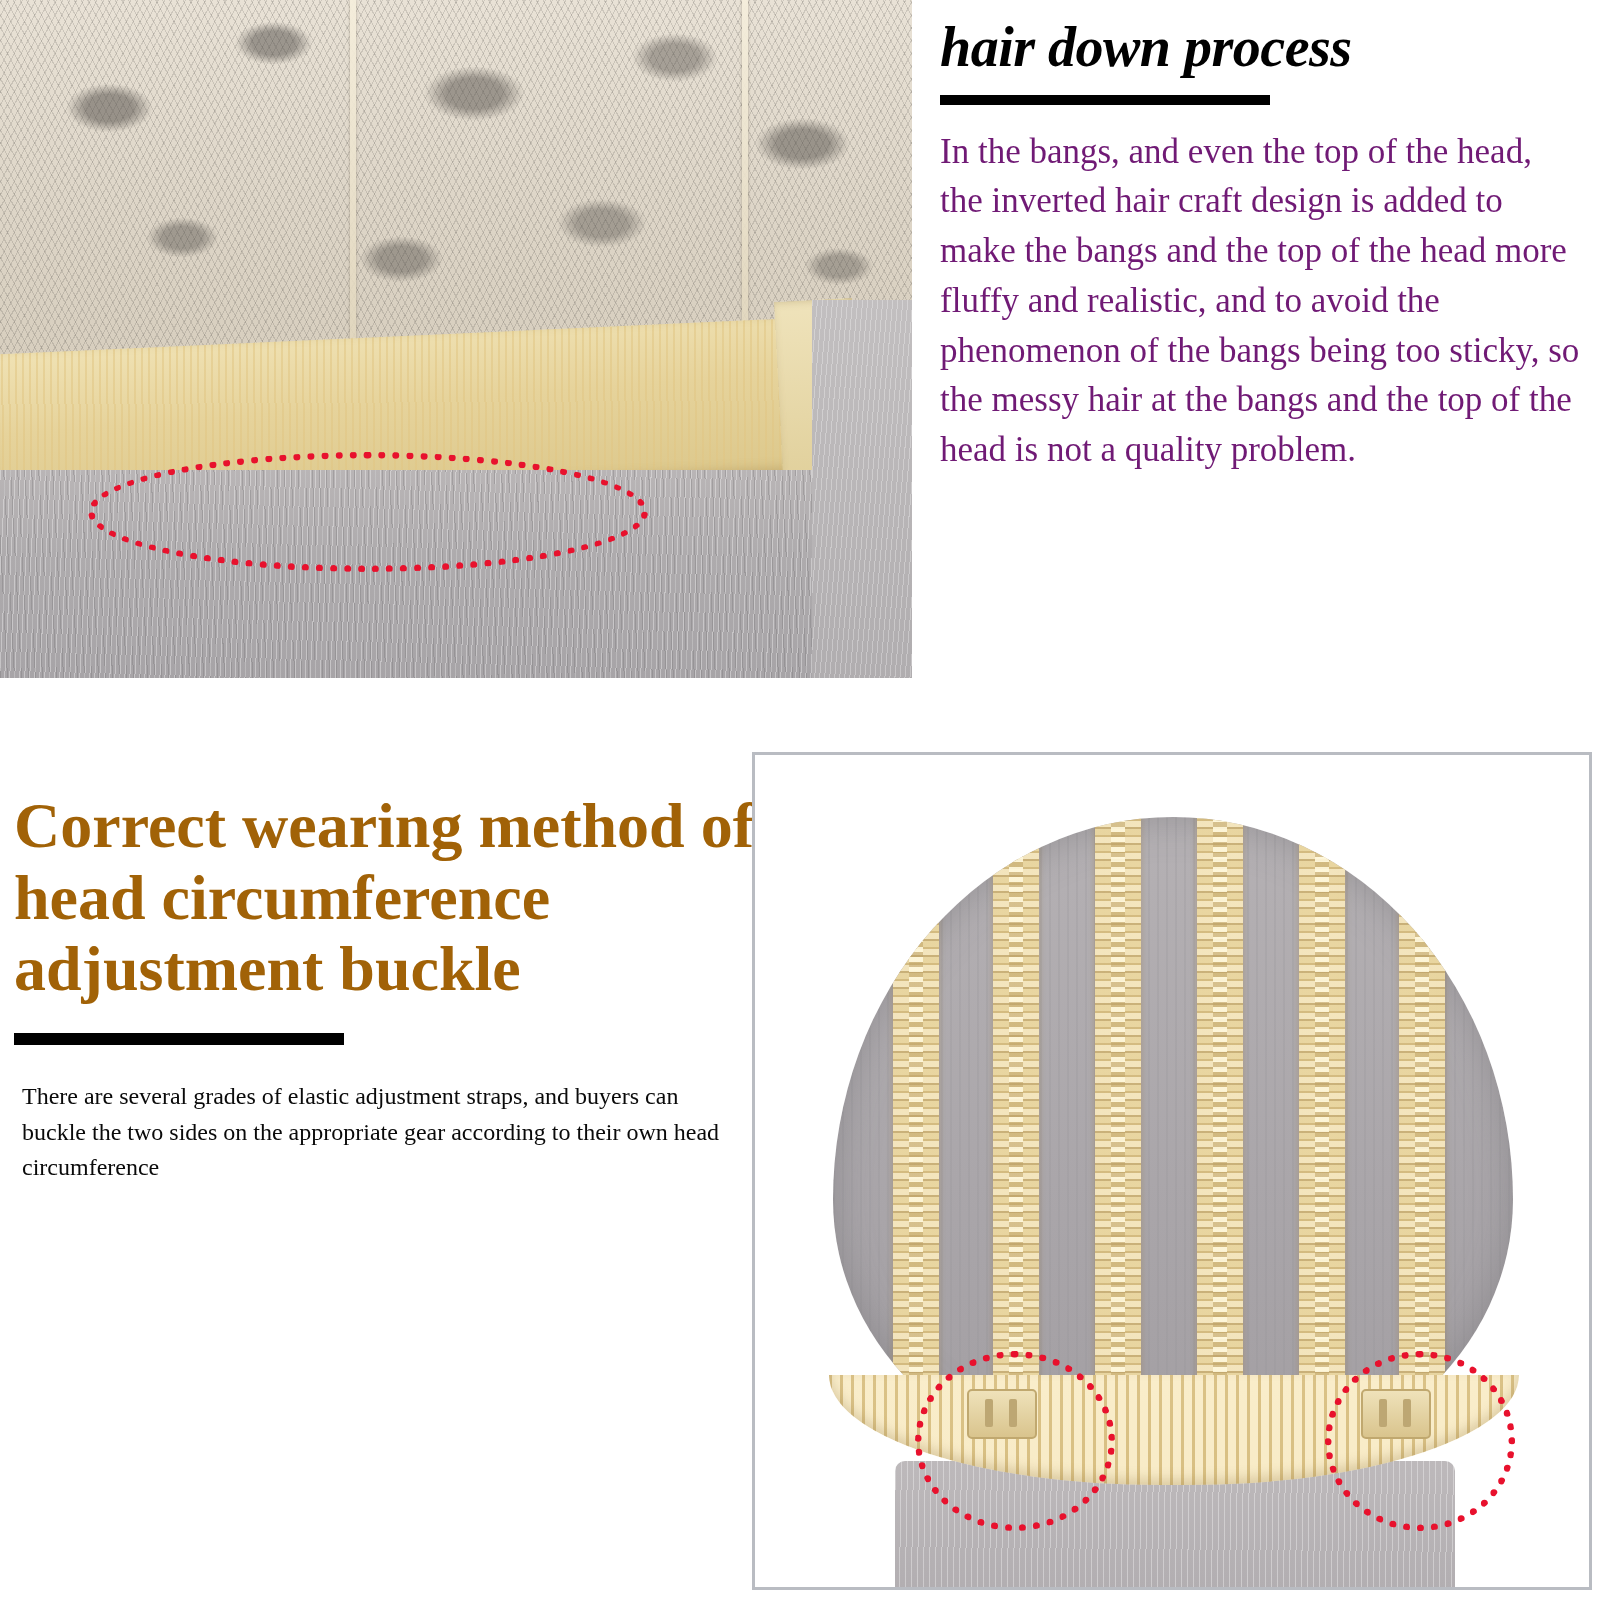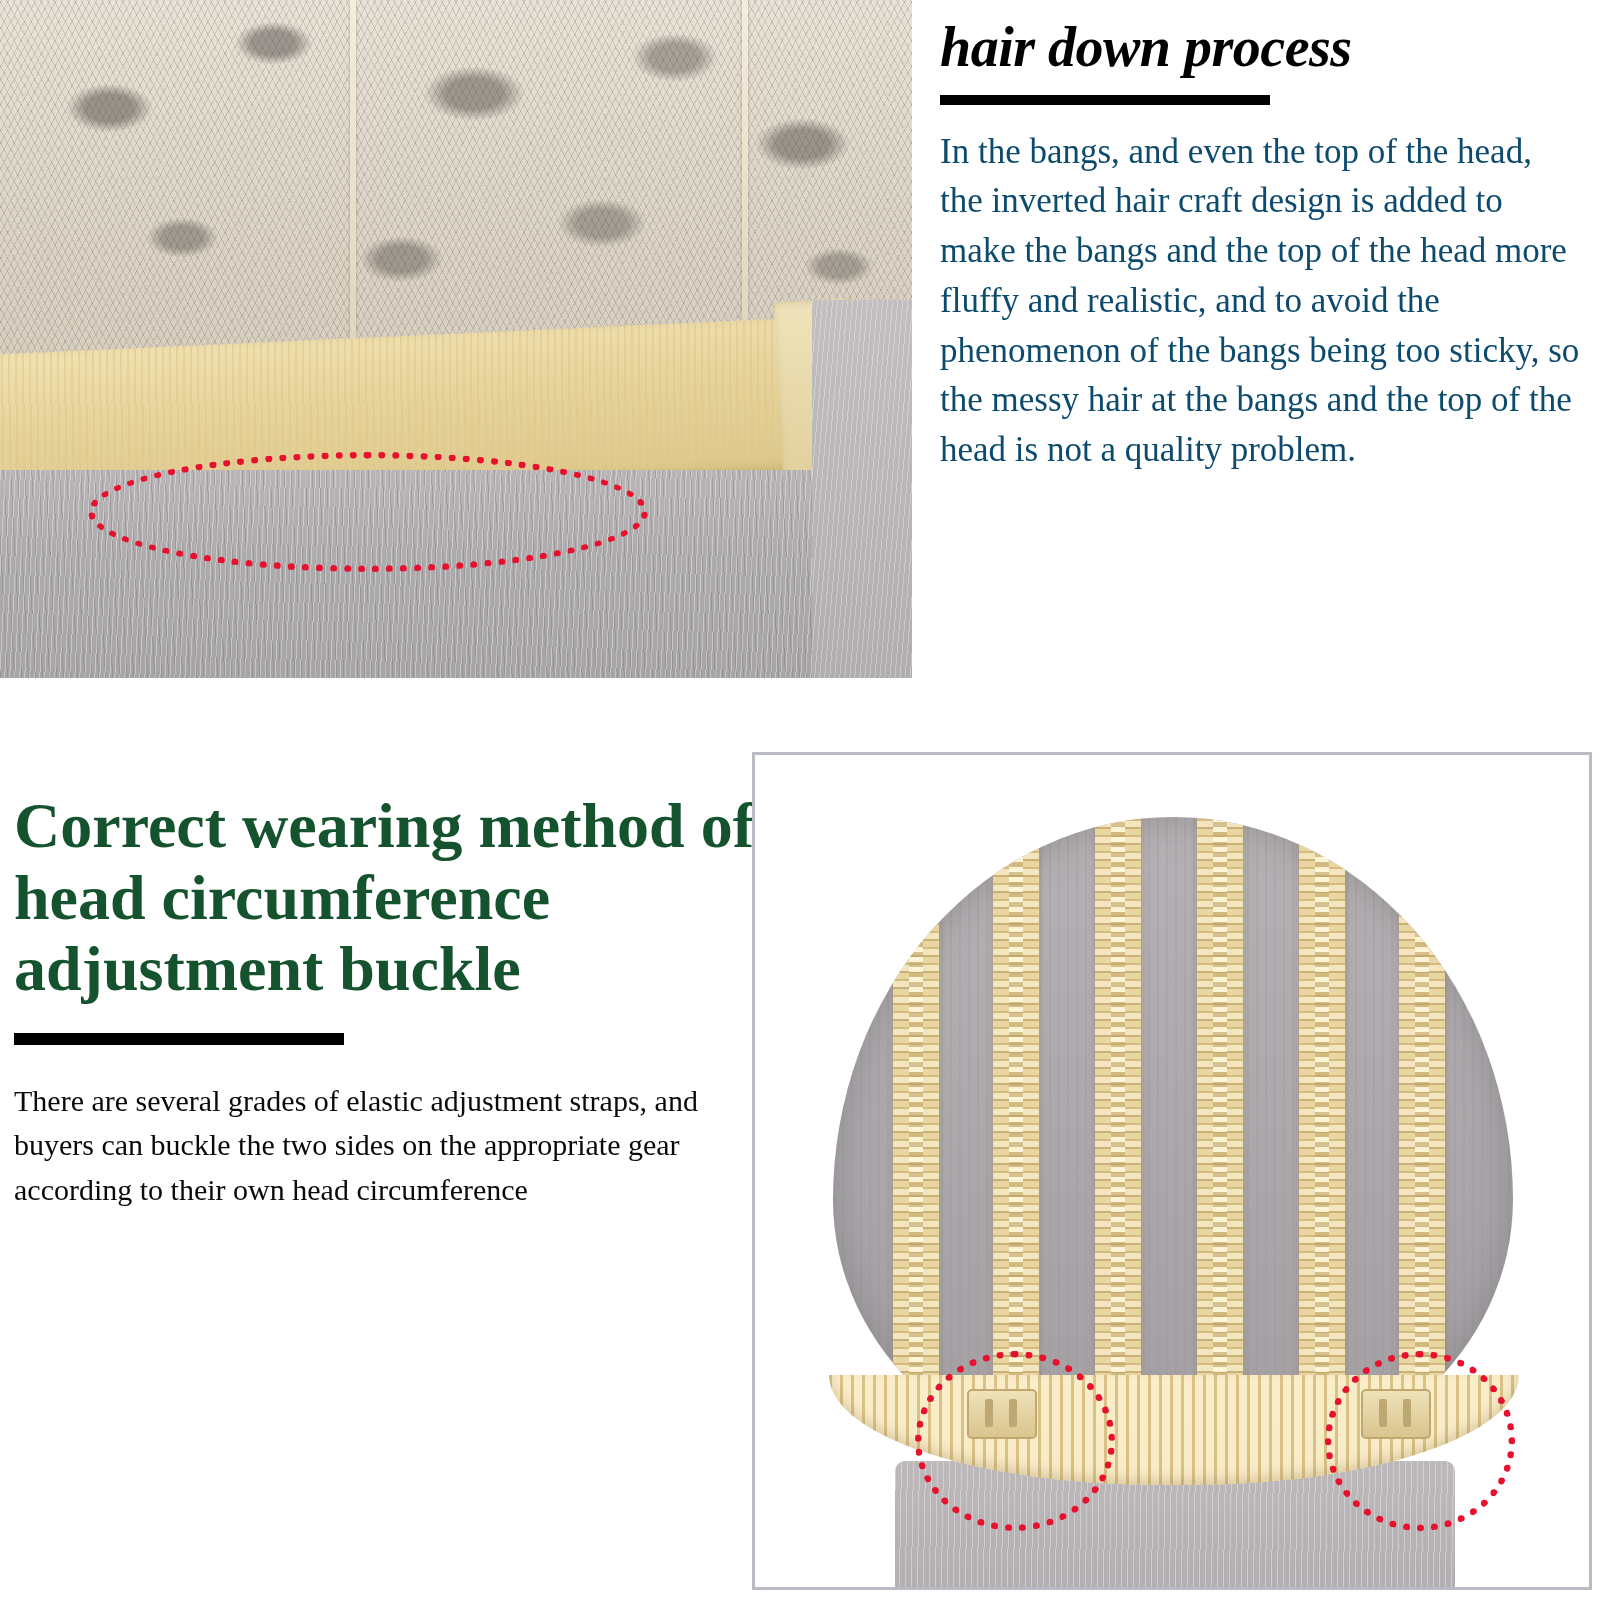--- a/index.html
+++ b/index.html
@@ -132,49 +132,49 @@
   }
   .rule-top {
     width: 330px;
     height: 10px;
     background: #000;
     margin: 18px 0 22px 0;
   }
   .body-text {
     font-size: 35px;
     line-height: 1.42;
-    color: #0c4a6e;
+    color: #701a75;
     margin: 0;
   }
 
   
   .bottom-text {
     position: absolute;
     left: 14px;
     top: 790px;
     width: 740px;
   }
   .heading-big {
     font-size: 64px;
     font-weight: bold;
     line-height: 1.12;
-    color: #14532d;
+    color: #a16207;
     margin: 0;
   }
   .rule-bottom {
     width: 330px;
     height: 12px;
     background: #000;
     margin: 28px 0 34px 0;
   }
   .body-text-2 {
-    font-size: 30px;
+    font-size: 24px;
     line-height: 1.48;
     color: #0a0a0a;
-    margin: 0;
+    margin: 8px;
   }
 
   
   .bottom-photo {
     position: absolute;
     left: 752px;
     top: 752px;
     width: 840px;
     height: 838px;
     border: 3px solid #b9bcc2;

